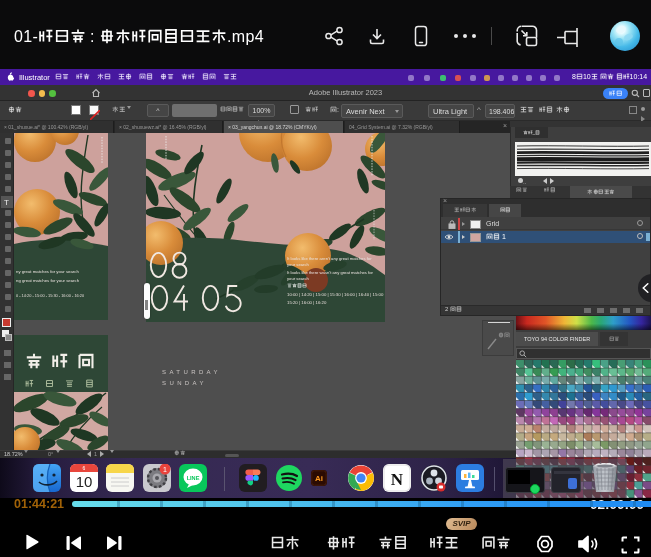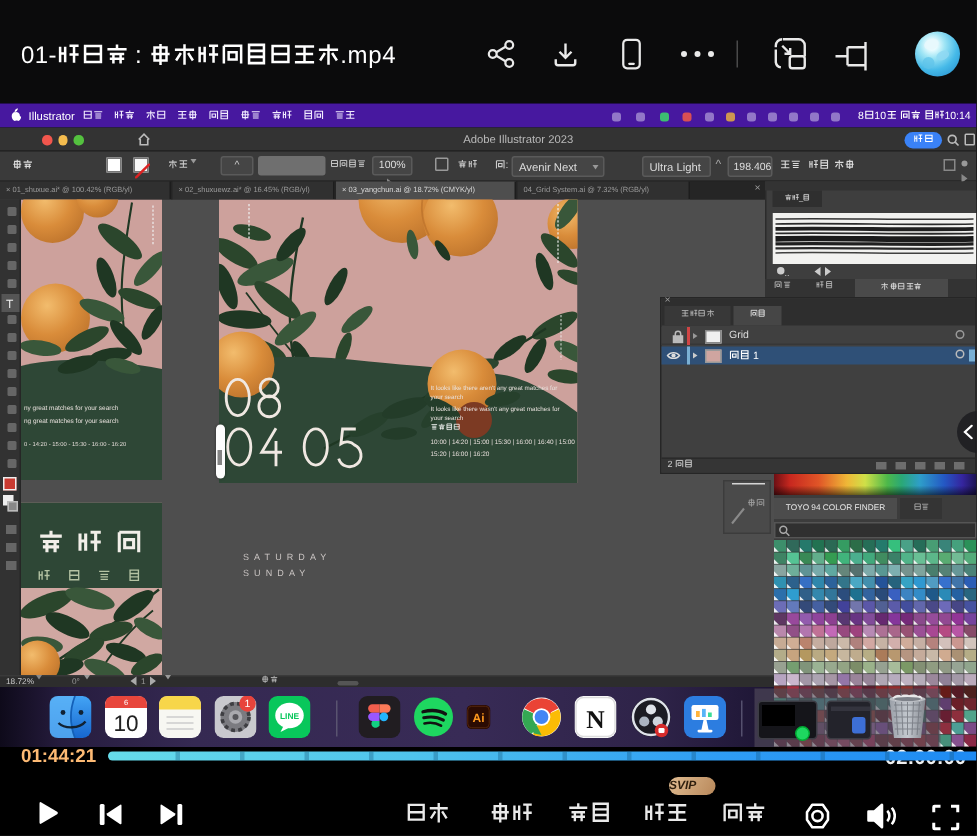--- a/index.html
+++ b/index.html
@@ -1333,21 +1333,21 @@
     <div style="position:absolute;left:217px;top:0;width:2.5px;height:6px;background:#15577e;opacity:.35"></div>
     <div style="position:absolute;left:260px;top:0;width:2.5px;height:6px;background:#15577e;opacity:.35"></div>
     <div style="position:absolute;left:303px;top:0;width:2.5px;height:6px;background:#15577e;opacity:.35"></div>
     <div style="position:absolute;left:346px;top:0;width:2.5px;height:6px;background:#15577e;opacity:.35"></div>
     <div style="position:absolute;left:389px;top:0;width:2.5px;height:6px;background:#15577e;opacity:.35"></div>
     <div style="position:absolute;left:432px;top:0;width:2.5px;height:6px;background:#15577e;opacity:.35"></div>
     <div style="position:absolute;left:475px;top:0;width:2.5px;height:6px;background:#15577e;opacity:.35"></div>
     <div style="position:absolute;left:518px;top:0;width:2.5px;height:6px;background:#15577e;opacity:.35"></div>
     <div style="position:absolute;left:561px;top:0;width:2.5px;height:6px;background:#15577e;opacity:.35"></div>
   </div>
-<div class="abs" style="left:14px;top:497px;font-size:12.5px;font-weight:bold;color:#fdba74">01:44:21</div>
+<div class="abs" style="left:14px;top:497px;font-size:12.5px;font-weight:bold;color:#a16207">01:44:21</div>
 <svg class="ico" style="left:24px;top:533px" width="16" height="18" viewBox="0 0 17 19" fill="#fff">
 <path d="M2.5 2.2 Q2.5 .8 3.8 1.5 L15 8.2 Q16.2 9 15 9.8 L3.8 16.5 Q2.5 17.2 2.5 15.8 Z" transform="translate(0 .5)"></path>
   </svg>
 <svg class="ico" style="left:65px;top:535px" width="18" height="16" viewBox="0 0 18 16" fill="#fff">
 <rect x="1.5" y="1" width="3.2" height="14" rx="1"></rect>
     <path d="M16 2.2 Q16 1 14.9 1.6 L6.5 7.2 Q5.6 7.9 6.5 8.6 L14.9 14.3 Q16 15 16 13.8 Z"></path>
   </svg>
 <svg class="ico" style="left:105px;top:535px" width="18" height="16" viewBox="0 0 18 16" fill="#fff">
 <rect x="13.3" y="1" width="3.2" height="14" rx="1"></rect>
     <path d="M2 2.2 Q2 1 3.1 1.6 L11.5 7.2 Q12.4 7.9 11.5 8.6 L3.1 14.3 Q2 15 2 13.8 Z"></path>
@@ -1372,21 +1372,21 @@
     </svg><svg class="zh" viewBox="0 0 10 10">
       <use href="#z1"></use>
     </svg></div>
 <div class="abs" style="left:481px;top:534px;font-size:15px;color:#e9e9e9"><svg class="zh" viewBox="0 0 10 10">
       <use href="#z6"></use>
     </svg><svg class="zh" viewBox="0 0 10 10">
       <use href="#z8"></use>
     </svg></div>
 <div class="abs" style="left:446px;top:518px;width:31px;height:12px;border-radius:6px;
 background:linear-gradient(120deg,#e0bc92,#b8885a);color:#2e1f0e;font-size:8px;font-weight:bold;font-style:italic;
-line-height:12px">SVIP</div>
+text-align:center;line-height:12px">SVIP</div>
 <svg class="ico" style="left:535px;top:534px" width="20" height="20" viewBox="0 0 20 20" fill="none" stroke="#fff" stroke-width="1.7">
 <path d="M6.5 2.5 h7 l3.5 5 v5 l-3.5 5 h-7 l-3.5 -5 v-5 z" stroke-linejoin="round"></path>
     <circle cx="10" cy="10" r="3.4"></circle>
   </svg>
 <svg class="ico" style="left:577px;top:534px" width="22" height="20" viewBox="0 0 22 20" fill="none" stroke="#fff" stroke-width="1.7">
 <path d="M2 7 h4 l5 -4.5 v15 L6 13 H2 Z" fill="#fff" stroke-linejoin="round"></path>
 <path d="M14.5 6.5 a5 5 0 0 1 0 7"></path>
     <path d="M17.5 4.5 a8.5 8.5 0 0 1 0 11"></path>
   </svg>
 <svg class="ico" style="left:621px;top:536px" width="19" height="18" viewBox="0 0 19 18" fill="none" stroke="#fff" stroke-width="2">

